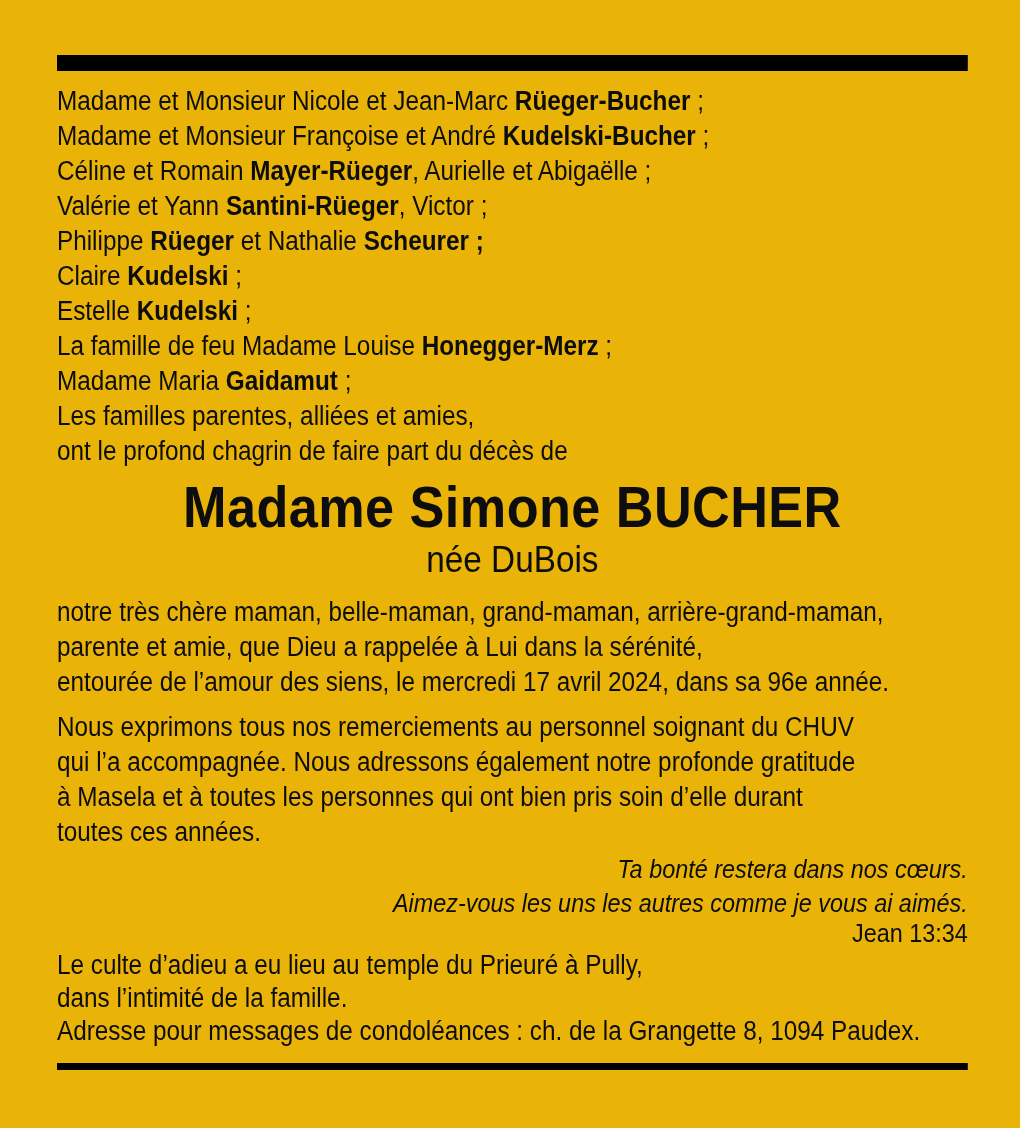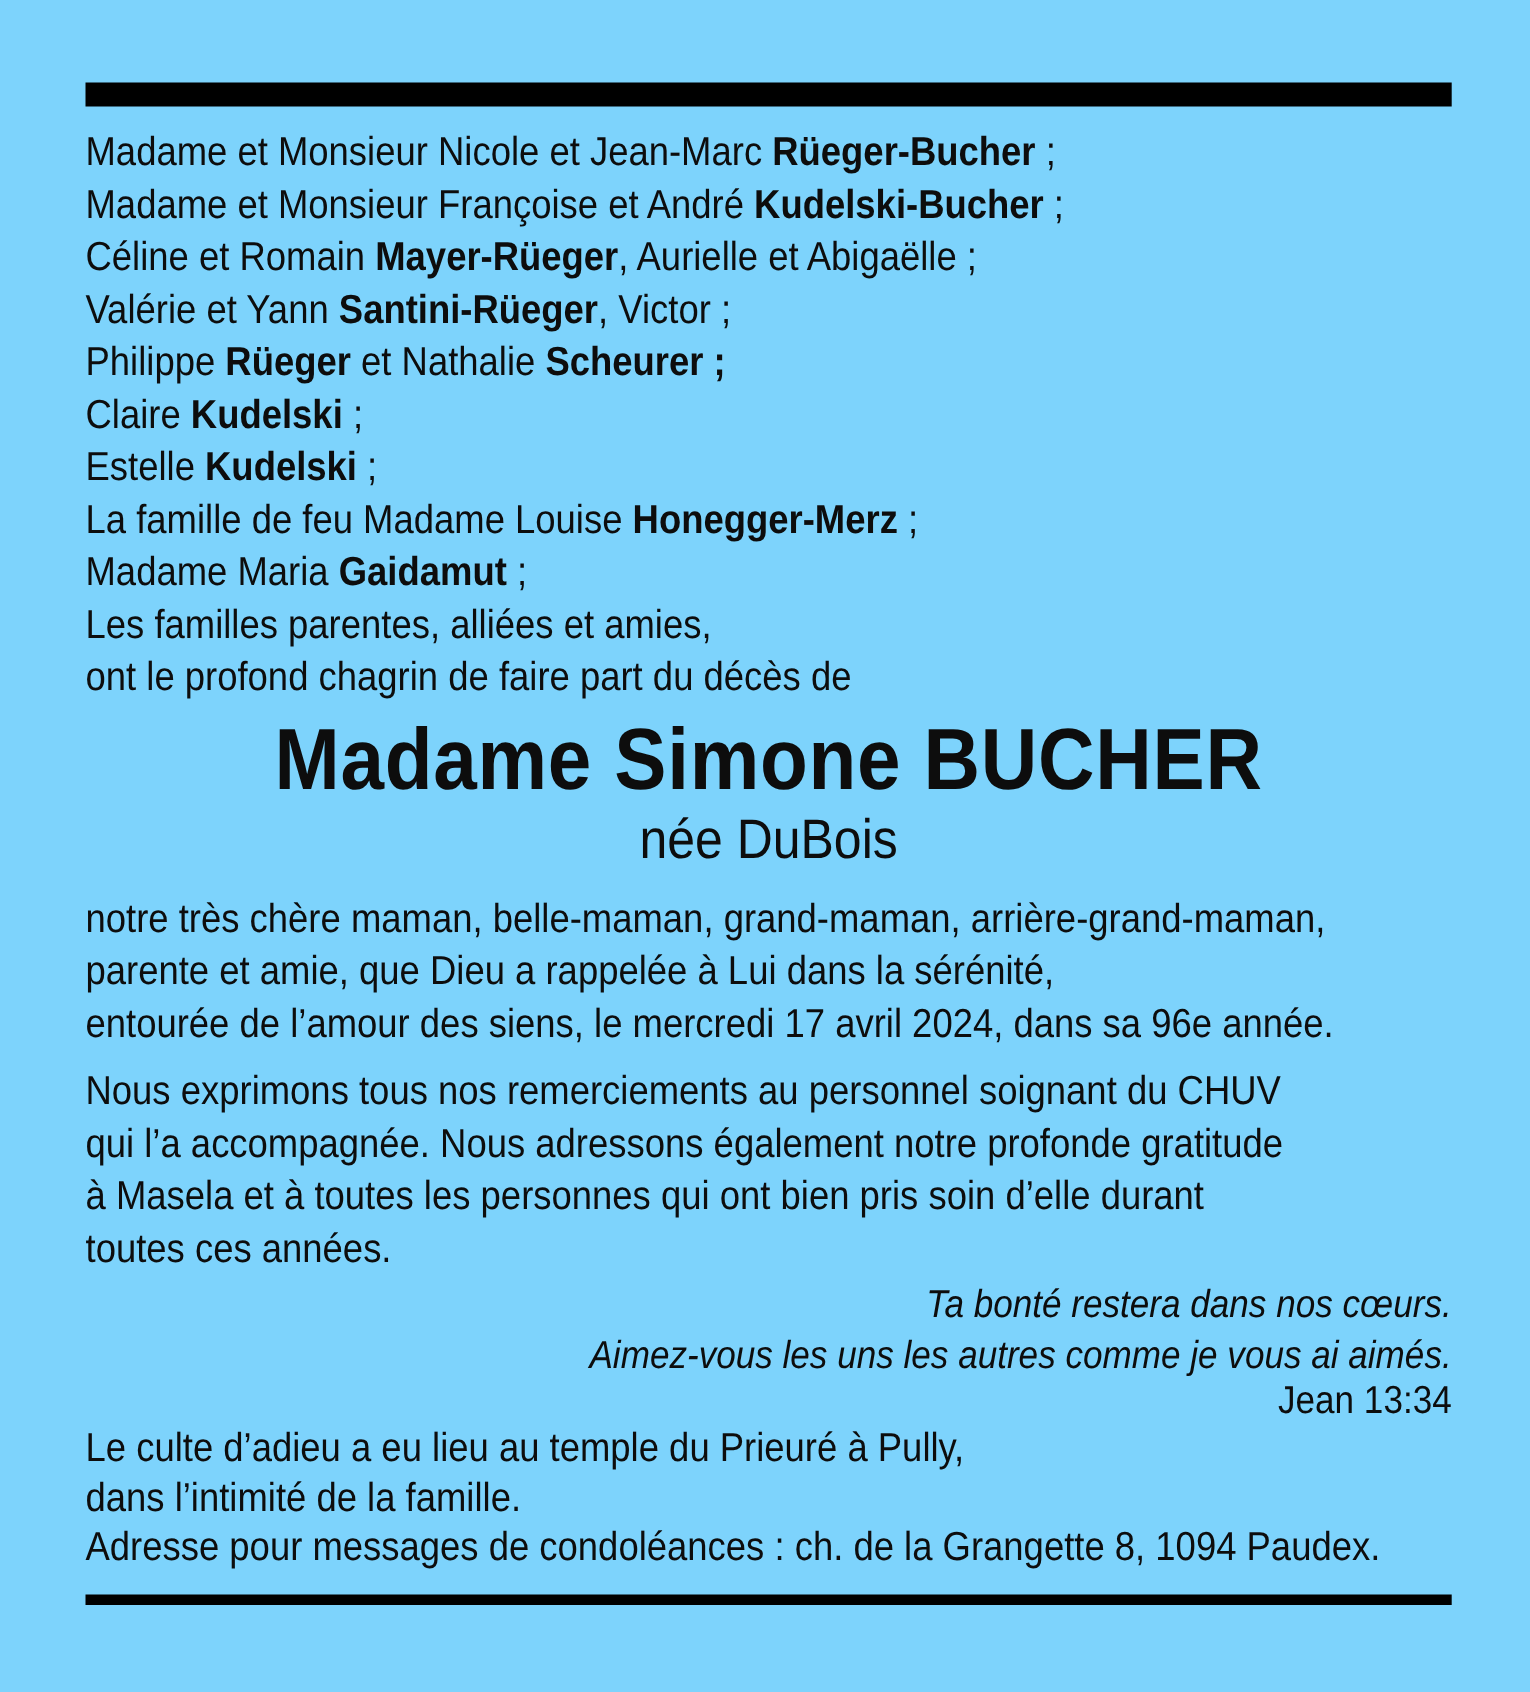--- a/index.html
+++ b/index.html
@@ -1,19 +1,19 @@
 <!DOCTYPE html>
 <html><head>
 <meta charset="utf-8">
 <style>
   * { margin:0; padding:0; box-sizing:border-box; }
   html,body { width:1020px; height:1128px; background:#ffffff; overflow:hidden; }
   body { font-family:"Liberation Sans","DejaVu Sans",sans-serif; color:#0d0d0d; }
 
-  .page { position:relative; width:1020px; height:1128px; background:#7dd3fc; }
+  .page { position:relative; width:1020px; height:1128px; background:#eab308; }
 
   
   .sheet {
     position:absolute; left:57px; top:0;
     width:1012px;
     transform:scaleX(0.9);
     transform-origin:left top;
   }
 
   .rule { background:#000000; width:100%; }

